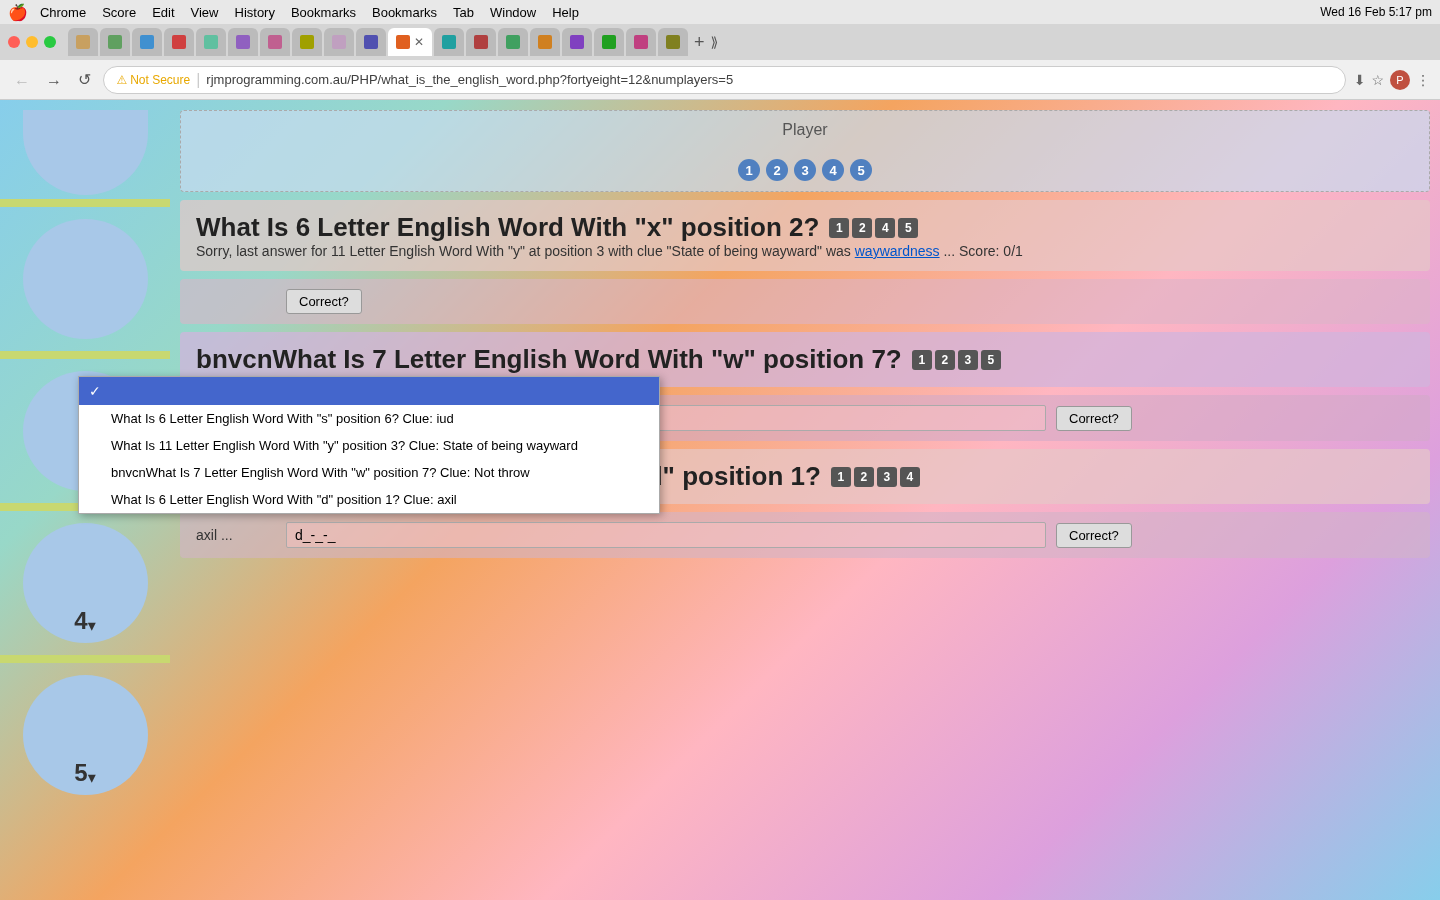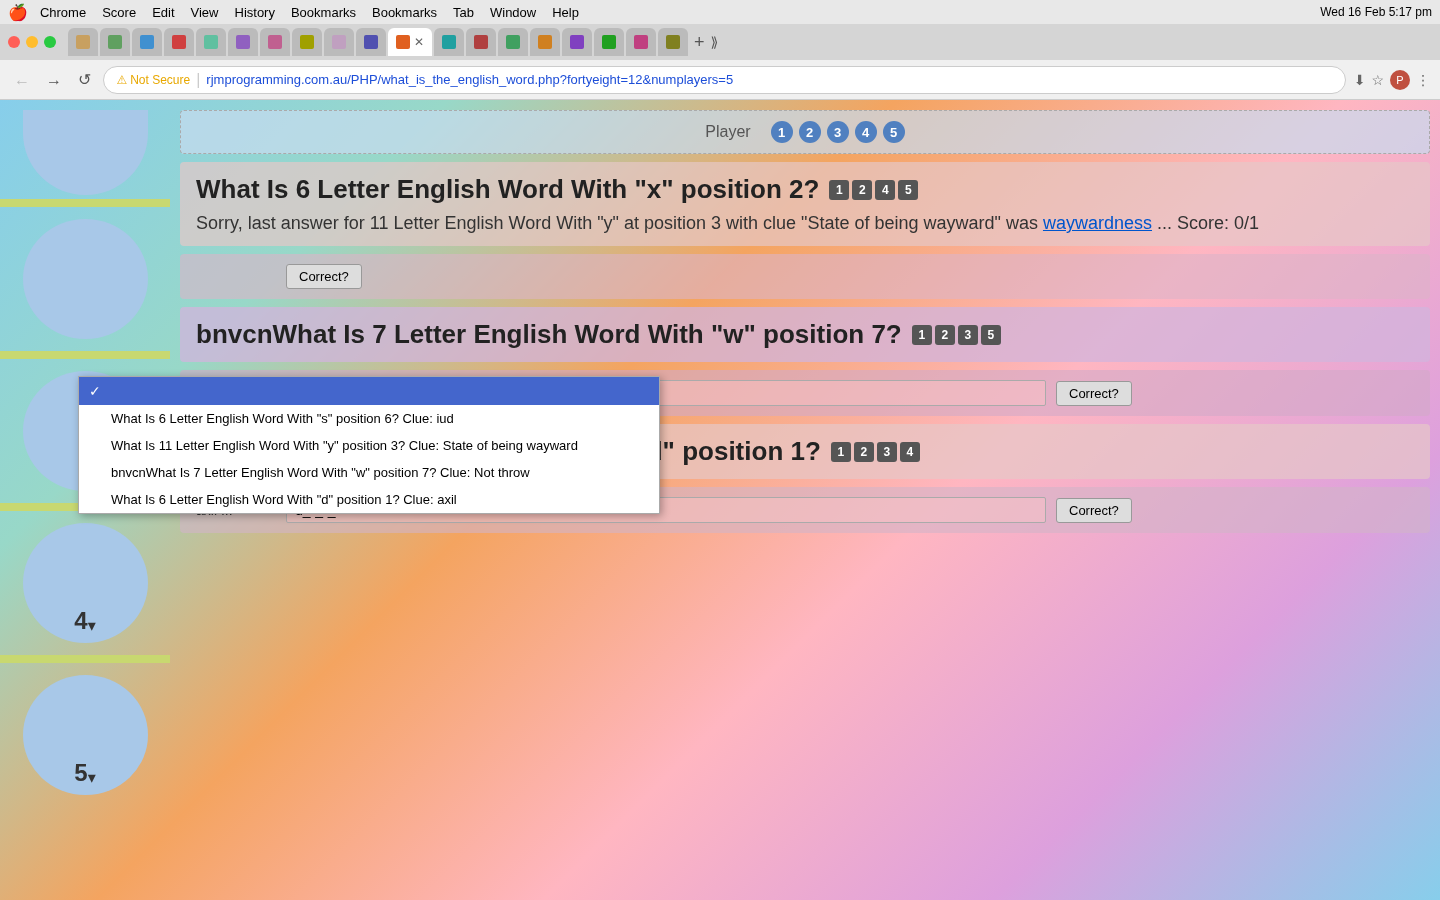--- a/index.html
+++ b/index.html
@@ -56,21 +56,21 @@
       display: flex;
       align-items: center;
       background: #fff;
       border: 1px solid #ccc;
       border-radius: 20px;
       padding: 2px 12px;
       height: 28px;
       gap: 6px;
     }
     .not-secure { color: #e8a800; font-size: 12px; display: flex; align-items: center; gap: 3px; }
-    .address-text { font-size: 13px; color: #1d4ed8; flex: 1; }
+    .address-text { font-size: 13px; color: #404040; flex: 1; }
     .address-icons { display: flex; gap: 6px; align-items: center; }
     .addr-icon { font-size: 14px; color: #666; cursor: pointer; }
 
     
     .page-content {
       width: 1440px;
       height: 800px;
       background: linear-gradient(135deg, #87ceeb 0%, #98d8c8 20%, #f4a460 40%, #ffb6c1 60%, #dda0dd 80%, #87ceeb 100%);
       display: flex;
       overflow: hidden;
@@ -114,20 +114,21 @@
     .player-header {
       background: rgba(200, 220, 240, 0.7);
       border: 1px dashed #aaa;
       margin: 0 10px 8px 10px;
       padding: 10px 20px;
       display: flex;
       align-items: center;
       justify-content: center;
       gap: 20px;
       border-radius: 4px;
+      flex-direction: column;
     }
     .player-label { font-size: 16px; color: #555; }
     .player-nums { display: flex; gap: 6px; }
     .player-num {
       width: 22px; height: 22px;
       border-radius: 50%;
       background: #5080c0;
       color: #fff;
       font-size: 13px;
       font-weight: bold;
@@ -153,21 +154,21 @@
     .player-badges { display: flex; gap: 3px; }
     .badge {
       width: 20px; height: 20px;
       border-radius: 3px;
       background: #555;
       color: #fff;
       font-size: 12px;
       font-weight: bold;
       display: flex; align-items: center; justify-content: center;
     }
-    .sorry-text { font-size: 18px; color: #333; margin-top: 8px; }
+    .sorry-text { font-size: 14px; color: #333; }
     .waywardness-link { color: #0055cc; }
 
     
     .answer-row {
       background: rgba(220, 180, 200, 0.6);
       padding: 10px 16px;
       display: flex;
       align-items: center;
       gap: 10px;
       margin: 0 10px 8px 10px;

